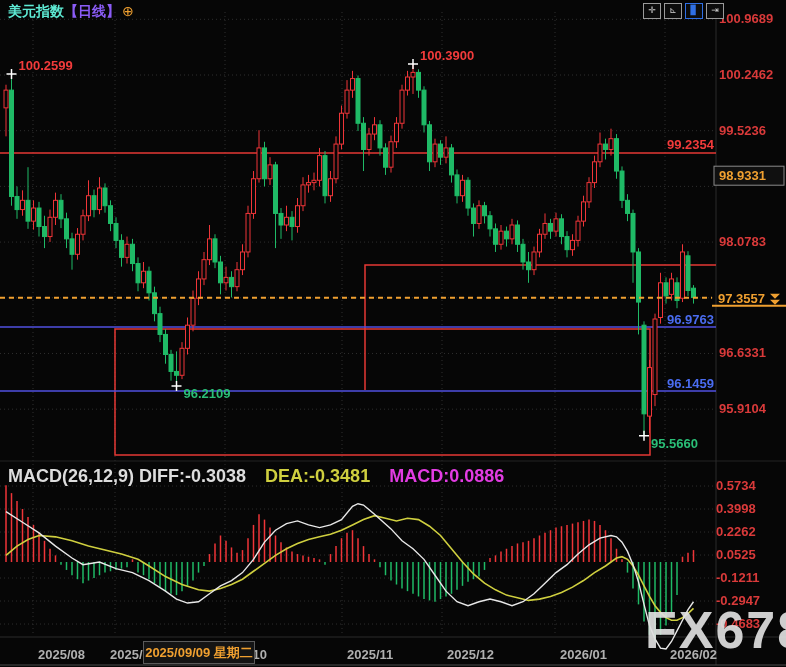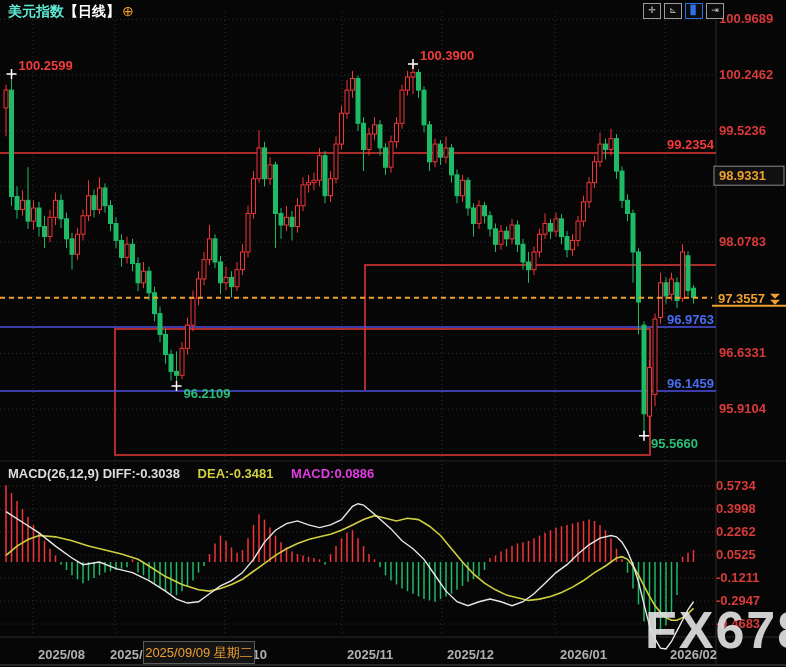--- a/index.html
+++ b/index.html
@@ -1,32 +1,32 @@
 <!DOCTYPE html>
 <html><head>
 <meta charset="utf-8">
 <style>
   html,body{margin:0;padding:0;background:#000;}
   #app{position:relative;width:786px;height:667px;background:#060606;overflow:hidden;
        font-family:"Liberation Sans",sans-serif;-webkit-font-smoothing:antialiased;}
   #titlebar{position:absolute;left:8px;top:3px;z-index:30;font-size:14px;font-weight:bold;}
   #titlebar .sym{color:#5eead4;}
-  #titlebar .per{color:#ffffff;}
+  #titlebar .per{color:#8b5cf6;}
   #titlebar .add{color:#f0a030;font-weight:normal;margin-left:2px;}
   #toolbar{position:absolute;right:62px;top:3px;z-index:30;display:flex;gap:3px;}
   .tbtn{width:16px;height:14px;border:1px solid #9a9a9a;background:#0c0c0c;color:#cfcfcf;
         font-size:9px;line-height:13px;text-align:center;cursor:pointer;user-select:none;}
   .tbtn.active{border-color:#2f6fe4;color:#2f6fe4;}
   #chartsvg{position:absolute;left:0;top:0;z-index:5;}
   #watermark{position:absolute;left:645px;top:604px;z-index:20;color:#e0e0e0;opacity:.92;
              font-size:52px;font-weight:bold;letter-spacing:2px;line-height:1;}
   #datetip{position:absolute;left:143px;top:641px;width:110px;height:21px;z-index:25;
            background:#141414;border:1px solid #5a5a5a;color:#f0a030;font-size:13px;
-           font-weight:normal;text-align:center;line-height:21px;white-space:nowrap;}
-  #macdheader{position:absolute;left:8px;top:466px;z-index:30;font-size:13px;font-weight:bold;white-space:nowrap;}
+           font-weight:bold;text-align:center;line-height:21px;white-space:nowrap;}
+  #macdheader{position:absolute;left:8px;top:466px;z-index:30;font-size:18px;font-weight:bold;white-space:nowrap;}
   #macdheader .w{color:#dddddd;} #macdheader .y{color:#cfcf3f;margin-left:14px;} #macdheader .m{color:#e23ce2;margin-left:14px;}
 </style>
 </head>
 <body>
 
 <div id="app">
   <div id="titlebar">
     <span class="sym">美元指数</span><span class="per">【日线】</span><span class="add">⊕</span>
   </div>
   <div id="toolbar">

